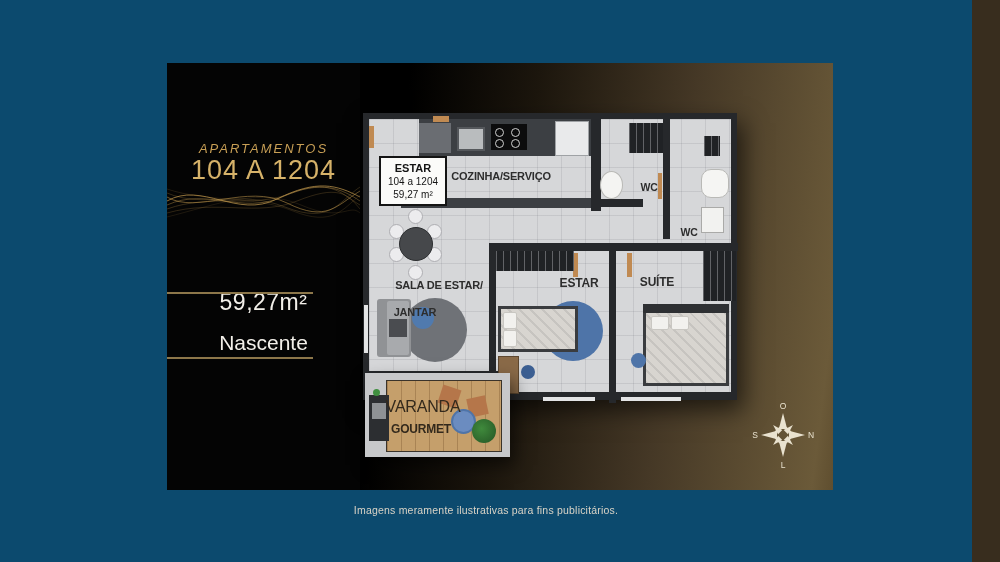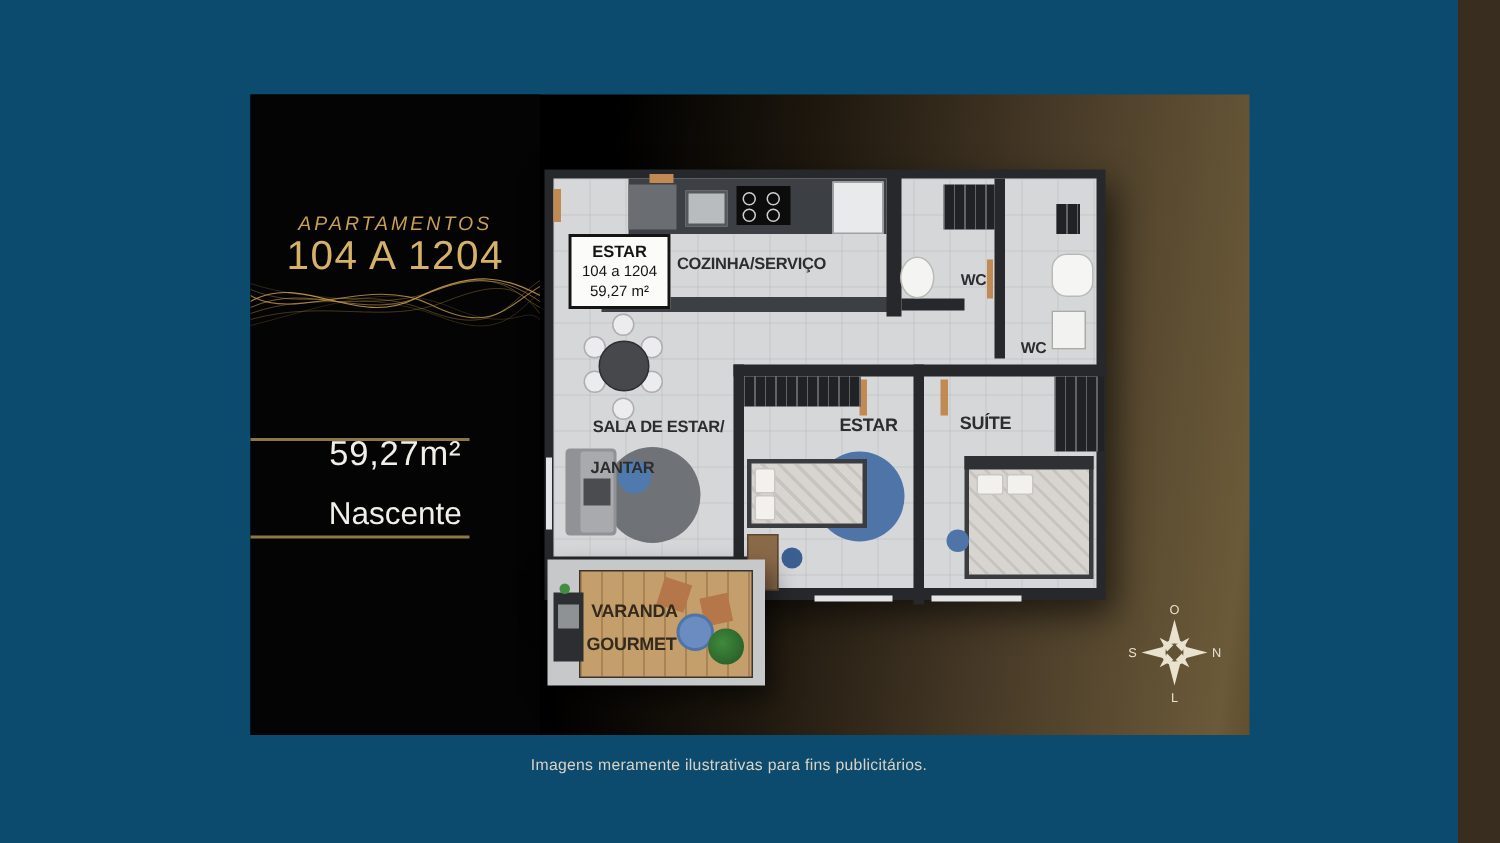--- a/index.html
+++ b/index.html
@@ -201,21 +201,21 @@
     <div class="var-concrete">
       <div class="var-deck"></div>
       <div style="position:absolute;left:4px;top:22px;width:20px;height:46px;background:#2c2e31;">
         <div style="position:absolute;left:3px;top:8px;width:14px;height:16px;background:#8f9295;"></div>
       </div>
       <div class="circle" style="left:8px;top:16px;width:7px;height:7px;background:#3f8f3f;"></div>
       <div style="position:absolute;left:75px;top:14px;width:19px;height:19px;background:#b5764a;transform:rotate(18deg);"></div>
       <div style="position:absolute;left:103px;top:24px;width:19px;height:19px;background:#b5764a;transform:rotate(-12deg);"></div>
       <div class="circle" style="left:86px;top:36px;width:21px;height:21px;background:#6b8cc0;border:2px solid #4f74a8;"></div>
       <div class="circle" style="left:107px;top:46px;width:24px;height:24px;background:radial-gradient(circle at 40% 40%,#3f8a3c,#245424);"></div>
-      <div class="plan-label" style="left:58px;top:34px;font-size:12px;font-weight:700;color:#33291c;">VARANDA</div>
+      <div class="plan-label" style="left:58px;top:34px;font-size:16px;font-weight:400;color:#33291c;">VARANDA</div>
       <div class="plan-label" style="left:56px;top:56px;font-size:12px;font-weight:700;color:#33291c;">GOURMET</div>
     </div>
   </div>
 
   <div class="footer">
     <div class="l3">Imagens meramente ilustrativas para fins publicitários.</div>
   </div>
 </div>
 
 </body></html>

